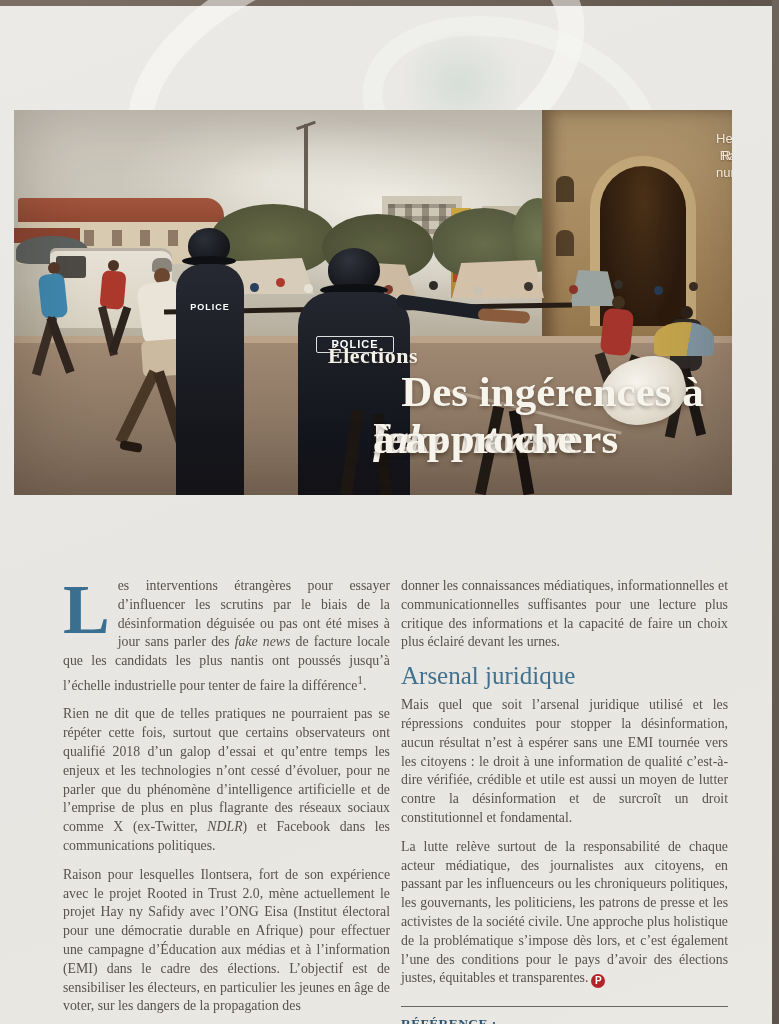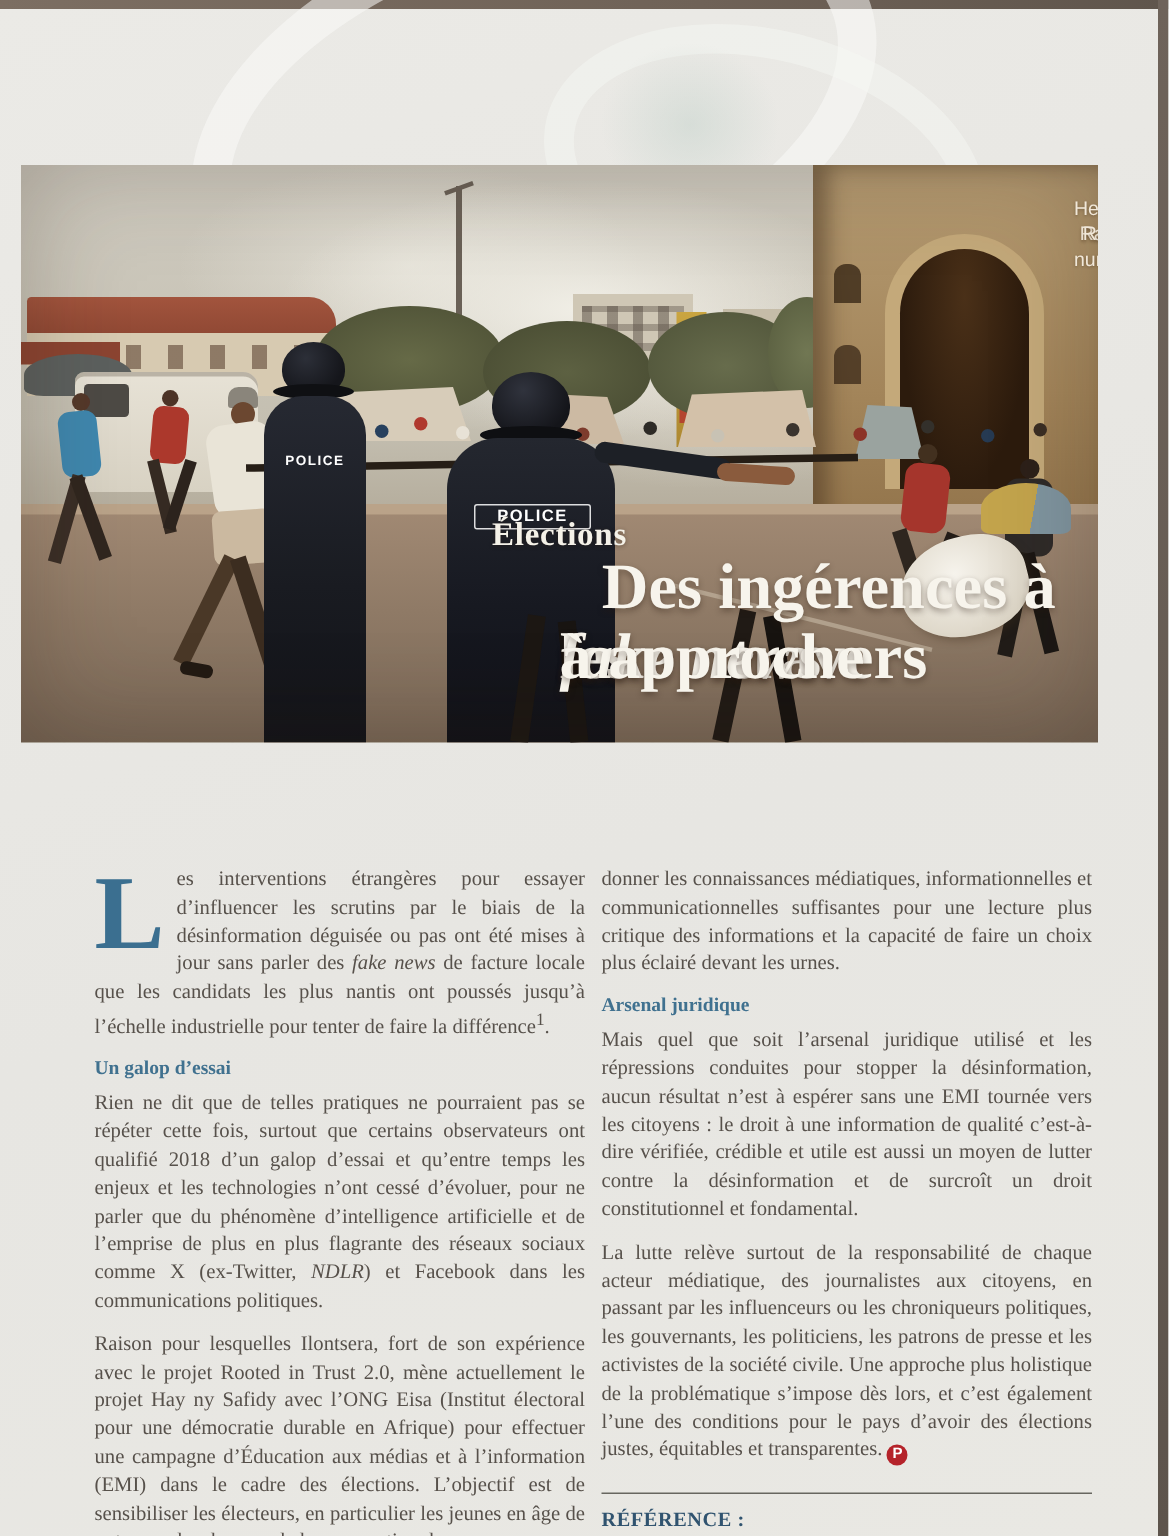--- a/index.html
+++ b/index.html
@@ -20,21 +20,21 @@
   .category{left:0;right:0;top:233px;text-align:center;z-index:8;color:#f4f1e8;font-size:22px;letter-spacing:.5px;text-shadow:0 1px 3px rgba(40,25,15,.45);font-weight:bold;}
   .hero-title{left:0;right:0;top:258px;margin:0;text-align:center;z-index:8;color:#f7f4ec;font-size:43px;line-height:47px;font-weight:700;text-shadow:0 2px 4px rgba(40,25,15,.4);}
   .hero-title i{font-weight:700;}
 
   
   .standfirst{position:absolute;left:66px;top:506px;width:648px;text-align:center;font-style:italic;font-size:17.5px;line-height:26px;color:#3d4b58;}
   .byline{margin-top:6px;font-style:normal;font-variant:small-caps;font-weight:700;font-size:14px;letter-spacing:.6px;color:#20364a;}
   .columns{position:absolute;left:63px;top:577px;width:665px;display:flex;gap:11px;}
   .col{width:327px;}
   .col p{margin:0 0 10px;font-size:13.8px;line-height:18.8px;text-align:justify;color:#57514b;}
-  .col h2{margin:7px 0 6px;font-size:13px;color:#40718f;font-weight:700;}
+  .col h2{margin:7px 0 6px;font-size:25px;color:#40718f;font-weight:400;}
   .dropcap{float:left;font-size:70px;line-height:56px;padding:5px 8px 0 0;color:#3b6f90;font-weight:700;}
   .endmark{display:inline-block;width:14px;height:14px;border-radius:50%;background:#b5232a;color:#fff;font:700 10px/14px "Liberation Sans",sans-serif;text-align:center;vertical-align:-2px;margin-left:3px;}
   .reference{margin-top:18px;border-top:1px solid #67665f;padding-top:9px;}
   .ref-heading{font-size:13.5px;font-weight:700;letter-spacing:.4px;color:#30536f;}
   .footer{position:absolute;left:0;top:984px;width:779px;text-align:center;color:#53748a;font-size:13px;letter-spacing:2px;}
   .footer .sep{margin:0 9px;color:#93a7b2;letter-spacing:0;}
   .footer .pagenum{font-size:15px;font-weight:700;letter-spacing:0;color:#2c5c7c;}
 
   
   .police-label{color:#fff;font:700 9px/11px "Liberation Sans",sans-serif;letter-spacing:1px;text-align:center;z-index:5;}
@@ -167,21 +167,20 @@
       <span>les </span>
         <i>fake news</i>
         <span> à approche</span>
     </h1>
   </div>
 
 
   <div class="columns">
     <div class="col">
       <p><span class="dropcap">L</span><span>es interventions étrangères pour essayer d’influencer les scrutins par le biais de la désinformation déguisée ou pas ont été mises à jour sans parler des </span><i>fake news</i><span> de facture locale que les candidats les plus nantis ont poussés jusqu’à l’échelle industrielle pour tenter de faire la différence</span><sup>1</sup><span>.</span></p>
-      <h2>Un galop d’essai</h2>
       <p><span>Rien ne dit que de telles pratiques ne pourraient pas se répéter cette fois, surtout que certains observateurs ont qualifié 2018 d’un galop d’essai et qu’entre temps les enjeux et les technologies n’ont cessé d’évoluer, pour ne parler que du phénomène d’intelligence artificielle et de l’emprise de plus en plus flagrante des réseaux sociaux comme X (ex-Twitter, </span><i>NDLR</i><span>) et Facebook dans les communications politiques.</span></p>
       <p><span>Raison pour lesquelles Ilontsera, fort de son expérience avec le projet Rooted in Trust 2.0, mène actuellement le projet Hay ny Safidy avec l’ONG Eisa (Institut électoral pour une démocratie durable en Afrique) pour effectuer une campagne d’Éducation aux médias et à l’information (EMI) dans le cadre des élections. L’objectif est de sensibiliser les électeurs, en particulier les jeunes en âge de voter, sur les dangers de la propagation des </span></p>
     </div>
     <div class="col">
       <p>donner les connaissances médiatiques, informationnelles et communicationnelles suffisantes pour une lecture plus critique des informations et la capacité de faire un choix plus éclairé devant les urnes.</p>
       <h2>Arsenal juridique</h2>
       <p>Mais quel que soit l’arsenal juridique utilisé et les répressions conduites pour stopper la désinformation, aucun résultat n’est à espérer sans une EMI tournée vers les citoyens : le droit à une information de qualité c’est-à-dire vérifiée, crédible et utile est aussi un moyen de lutter contre la désinformation et de surcroît un droit constitutionnel et fondamental.</p>
       <p><span>La lutte relève surtout de la responsabilité de chaque acteur médiatique, des journalistes aux citoyens, en passant par les influenceurs ou les chroniqueurs politiques, les gouvernants, les politiciens, les patrons de presse et les activistes de la société civile. Une approche plus holistique de la problématique s’impose dès lors, et c’est également l’une des conditions pour le pays d’avoir des élections justes, équitables et transparentes.</span><span class="endmark">P</span></p>
       <div class="reference">
         <div class="ref-heading">RÉFÉRENCE :</div>

